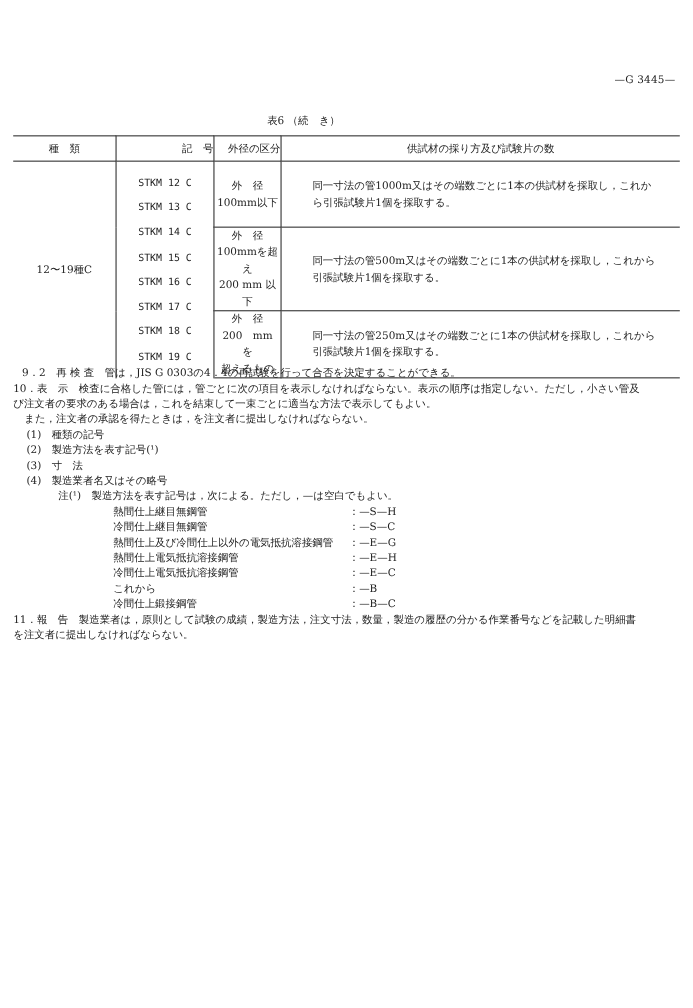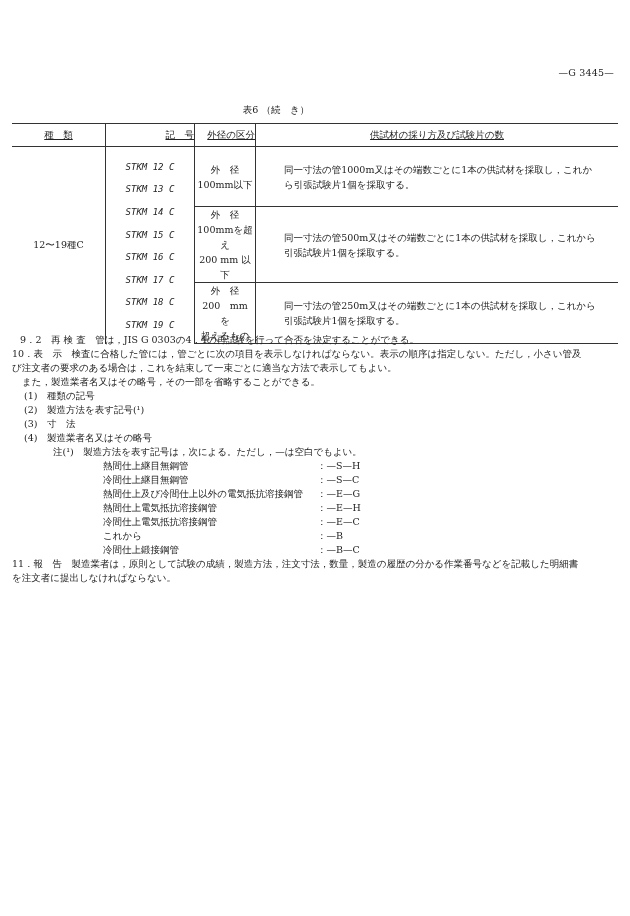--- a/index.html
+++ b/index.html
@@ -18,31 +18,31 @@
       text-align: center; font-size: 9.5px;
     }
     table.spec {
       position: absolute; top: 123px; left: 12px; width: 606px;
       border-collapse: collapse; font-size: 9.5px;
     }
     table.spec th, table.spec td {
       border-left: 1px solid #333; border-right: 1px solid #333;
       padding: 0; vertical-align: middle;
     }
-    table.spec tr:first-child th { border-top: 1.5px solid #333; text-decoration: underline; }
+    table.spec tr:first-child th { border-top: 1.5px solid #333; }
     table.spec th { font-weight: normal; height: 22px; border-bottom: 1.5px solid #333; }
     table.spec th:first-child, table.spec td.first { border-left: none; }
     table.spec th:last-child, table.spec td.last { border-right: none; }
     table.spec tbody tr:last-child td { border-bottom: 1.5px solid #333; }
     .c-kind { width: 93px; text-align: center; }
     .c-sym { width: 88px; text-align: right; }
     .c-div { width: 60px; text-align: right; }
     .c-samp { text-align: left; }
     .sym-list { display: flex; flex-direction: column; align-items: center; padding: 4px 0 2px; }
-    .sym-list span { height: 22.6px; line-height: 22.6px; font-family: "DejaVu Sans Mono", "Liberation Mono", monospace; font-size: 9px; font-style: italic; }
+    .sym-list span { height: 22.6px; line-height: 22.6px; font-family: "DejaVu Sans Mono", "Liberation Mono", monospace; font-size: 9px; }
     .div-cell { border-bottom: 1px solid #333; text-align: center; line-height: 15px; margin-top: 36px; }
     .samp-cell { border-bottom: 1px solid #333; padding-left: 28px !important; padding-right: 8px !important; line-height: 15px; }
     .body-text { position: absolute; left: 0; width: 630px; font-size: 9.5px; line-height: 13.5px; }
     .line { position: absolute; white-space: nowrap; }
     .code-row { position: absolute; white-space: nowrap; }
     .code-val { position: absolute; white-space: nowrap; }
   </style>
 </head>
 <body>
 
@@ -105,21 +105,21 @@
         <div>引張試験片1個を採取する。</div>
       </td>
     </tr>
   </tbody>
 </table>
 
 <div class="body-text">
   <div class="line" style="top:333px; left:20px">9．2　再 検 査　管は，JIS G 0303の4．4の再試験を行って合否を決定することができる。</div>
   <div class="line" style="top:347px; left:12px">10．表　示　検査に合格した管には，管ごとに次の項目を表示しなければならない。表示の順序は指定しない。ただし，小さい管及</div>
   <div class="line" style="top:361px; left:12px">び注文者の要求のある場合は，これを結束して一束ごとに適当な方法で表示してもよい。</div>
-  <div class="line" style="top:375px; left:22px">また，製造業者名又はその略号，その一部を省略することができる。</div>
+  <div class="line" style="top:375px; left:22px">また，注文者の承認を得たときは，を注文者に提出しなければならない。</div>
 
   <div class="line" style="top:389px; left:24px">(1)　種類の記号</div>
   <div class="line" style="top:403px; left:24px">(2)　製造方法を表す記号(¹)</div>
   <div class="line" style="top:417px; left:24px">(3)　寸　法</div>
   <div class="line" style="top:431px; left:24px">(4)　製造業者名又はその略号</div>
   <div class="line" style="top:445px; left:53px">注(¹)　製造方法を表す記号は，次による。ただし，—は空白でもよい。</div>
 
   <div class="code-row" style="top:459px; left:103px">熱間仕上継目無鋼管</div>
   <div class="code-val" style="top:459px; left:317px">：—S—H</div>
   <div class="code-row" style="top:473px; left:103px">冷間仕上継目無鋼管</div>

